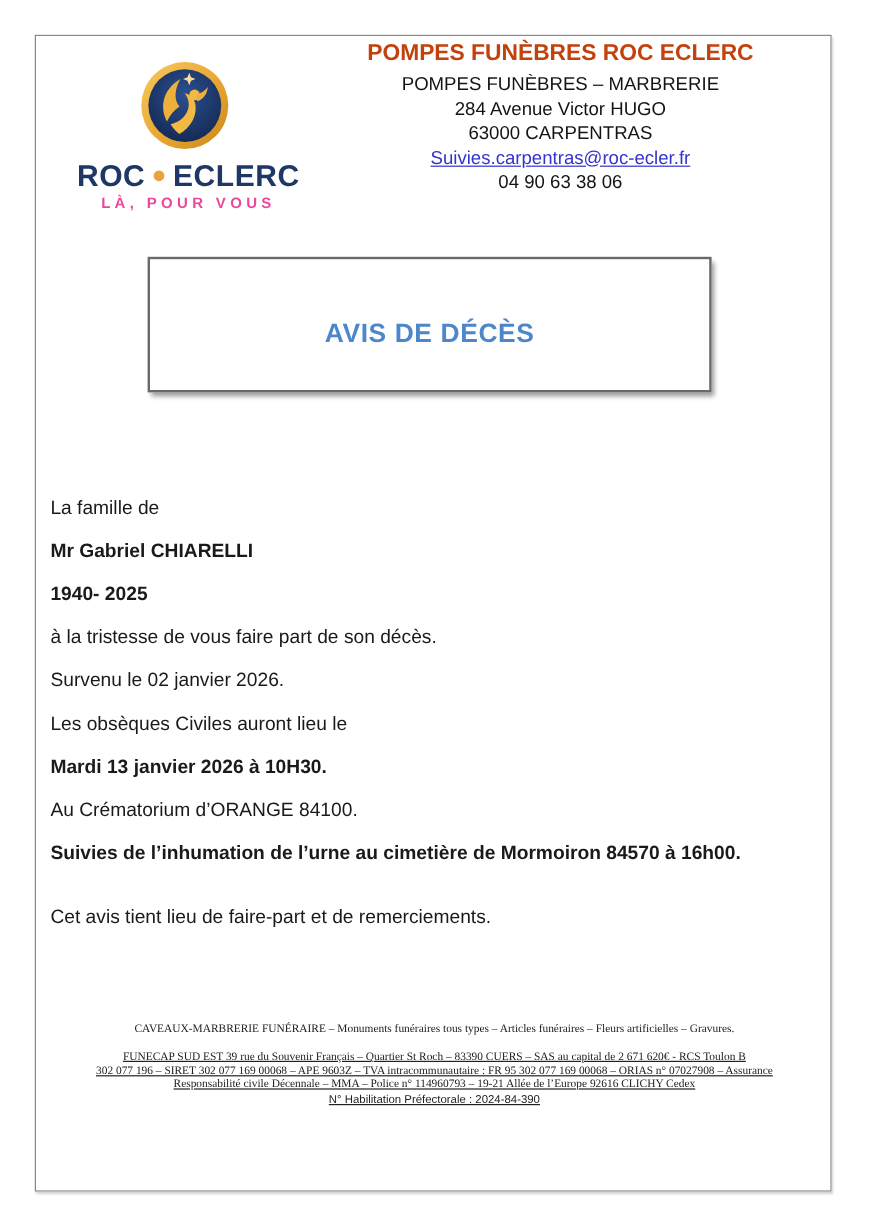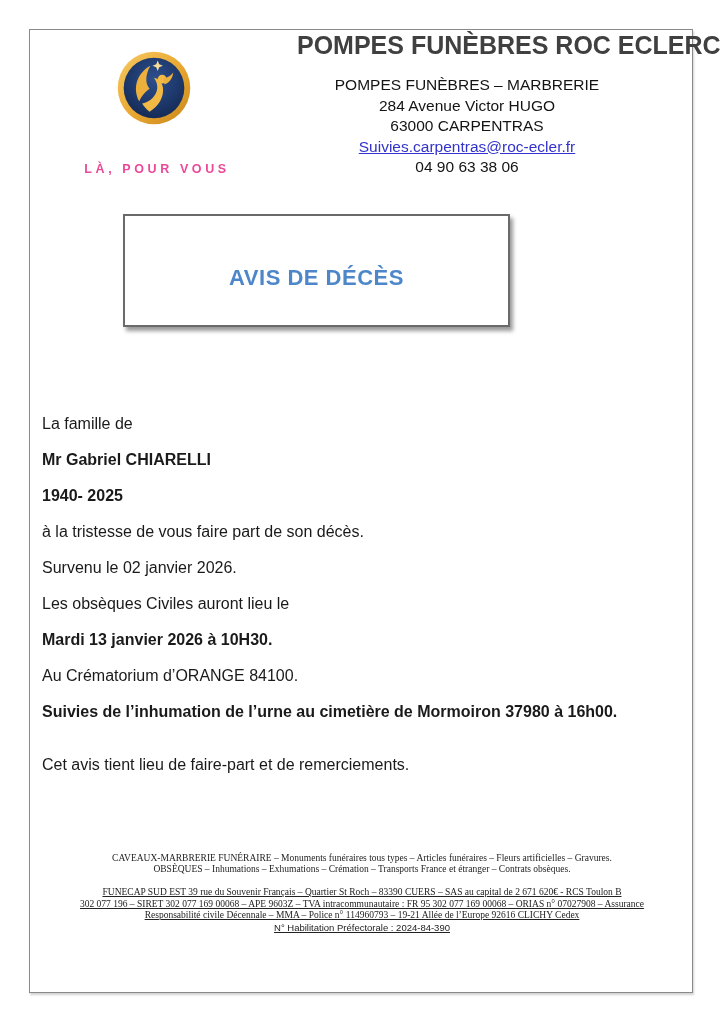--- a/index.html
+++ b/index.html
@@ -21,26 +21,26 @@
   .brand-dot {
     display:inline-block; width:9px; height:9px; background:#e8a33d;
     border-radius:50%; margin:0 7px 3px; vertical-align:middle;
   }
   .tagline {
     position:absolute; top:162px; left:37px; width:240px; text-align:center;
     font-size:12.5px; color:#ec4899; letter-spacing:3.6px; white-space:nowrap;font-weight:bold;
   }
   
   .header-block { position:absolute; top:33px; left:297px; width:340px; text-align:center; font-size:15.5px; color:#141414; }
-  .header-title { font-size:25px; font-weight:bold; color:#404040; line-height:24px; margin-bottom:18px; white-space:nowrap; }
+  .header-title { font-size:19px; font-weight:bold; color:#c2410c; line-height:24px; margin-bottom:4px; white-space:nowrap; }
   .header-line { line-height:20.5px; }
   .email-link { color:#3333cc; text-decoration:underline; cursor:pointer; }
   
   .notice-box {
-    position:absolute; left:123px; top:214px; width:387px; height:113px;
+    position:absolute; left:123px; top:214px; width:470px; height:113px;
     background:#fff; border:2px solid #6a6a6a;
     box-shadow:3px 4px 4px rgba(0,0,0,0.40);
     display:flex; align-items:center; justify-content:center; padding-top:14px;
   }
   .notice-title { font-size:22px; font-weight:bold; color:#4d87c9; letter-spacing:0.5px; }
   
   .body-block { position:absolute; left:42px; top:414px; width:640px; font-size:16px; }
   .body-block p { line-height:19px; margin-bottom:17px; }
   .body-block p.bold { font-weight:bold; }
   .body-block p.closing { margin-top:34px; }
@@ -75,20 +75,21 @@
     <circle cx="50" cy="50" r="49" fill="url(#goldRing)"></circle>
     <circle cx="50" cy="50" r="41" fill="url(#navyIn)"></circle>
     <g>
       <path d="M30,68 C21,51 26,31 45,20 C38,33 38,44 44,51 C38,55 33,61 30,68 Z" fill="#eeb03c"></path>
       <path d="M44,82 C56,75 64,62 62,49 C61,42 56,37 50,36 C55,43 56,51 52,58 C48,65 42,69 34,71 C37,76 40,79 44,82 Z" fill="#f2b945"></path>
       <circle cx="61" cy="38" r="6" fill="#f2b945"></circle>
       <path d="M64,45 C71,43 75,37 76,29 C72,34 68,36 63,37 Z" fill="#eeb03c"></path>
       <path d="M55,13 l2,5 5,2 -5,2 -2,5 -2,-5 -5,-2 5,-2 Z" fill="#f8dc9a"></path>
     </g>
   </svg>
+  <div class="brand-line"><span>ROC</span><span class="brand-dot"></span><span>ECLERC</span></div>
   <div class="tagline">LÀ, POUR VOUS</div>
 
   <div class="header-block">
     <div class="header-title">POMPES FUNÈBRES ROC ECLERC</div>
     <div class="header-line">POMPES FUNÈBRES – MARBRERIE</div>
     <div class="header-line">284 Avenue Victor HUGO</div>
     <div class="header-line">63000 CARPENTRAS</div>
     <div class="header-line"><a class="email-link">Suivies.carpentras@roc-ecler.fr</a></div>
     <div class="header-line">04 90 63 38 06</div>
   </div>
@@ -99,28 +100,27 @@
 
   <div class="body-block">
     <p>La famille de</p>
     <p class="bold">Mr Gabriel CHIARELLI</p>
     <p class="bold">1940- 2025</p>
     <p>à la tristesse de vous faire part de son décès.</p>
     <p>Survenu le 02 janvier 2026.</p>
     <p>Les obsèques Civiles auront lieu le</p>
     <p class="bold">Mardi 13 janvier 2026 à 10H30.</p>
     <p>Au Crématorium d’ORANGE 84100.</p>
-    <p class="bold">Suivies de l’inhumation de l’urne au cimetière de Mormoiron 37980 à 16h00.</p>
+    <p class="bold">Suivies de l’inhumation de l’urne au cimetière de Mormoiron 84570 à 16h00.</p>
     <p class="closing">Cet avis tient lieu de faire-part et de remerciements.</p>
   </div>
 
   <div class="footer-block">
     <div class="footer-services">
       <p>CAVEAUX-MARBRERIE FUNÉRAIRE – Monuments funéraires tous types – Articles funéraires – Fleurs artificielles – Gravures.</p>
-      <p>OBSÈQUES – Inhumations – Exhumations – Crémation – Transports France et étranger – Contrats obsèques.</p>
     </div>
     <div class="footer-legal">
       <p>FUNECAP SUD EST 39 rue du Souvenir Français – Quartier St Roch – 83390 CUERS – SAS au capital de 2 671 620€ - RCS Toulon B</p>
       <p>302 077 196 – SIRET 302 077 169 00068 – APE 9603Z – TVA intracommunautaire : FR 95 302 077 169 00068 – ORIAS n° 07027908 – Assurance</p>
       <p>Responsabilité civile Décennale – MMA – Police n° 114960793 – 19-21 Allée de l’Europe 92616 CLICHY Cedex</p>
       <p class="habilitation">N° Habilitation Préfectorale : 2024-84-390</p>
     </div>
   </div>
 </div>
 

